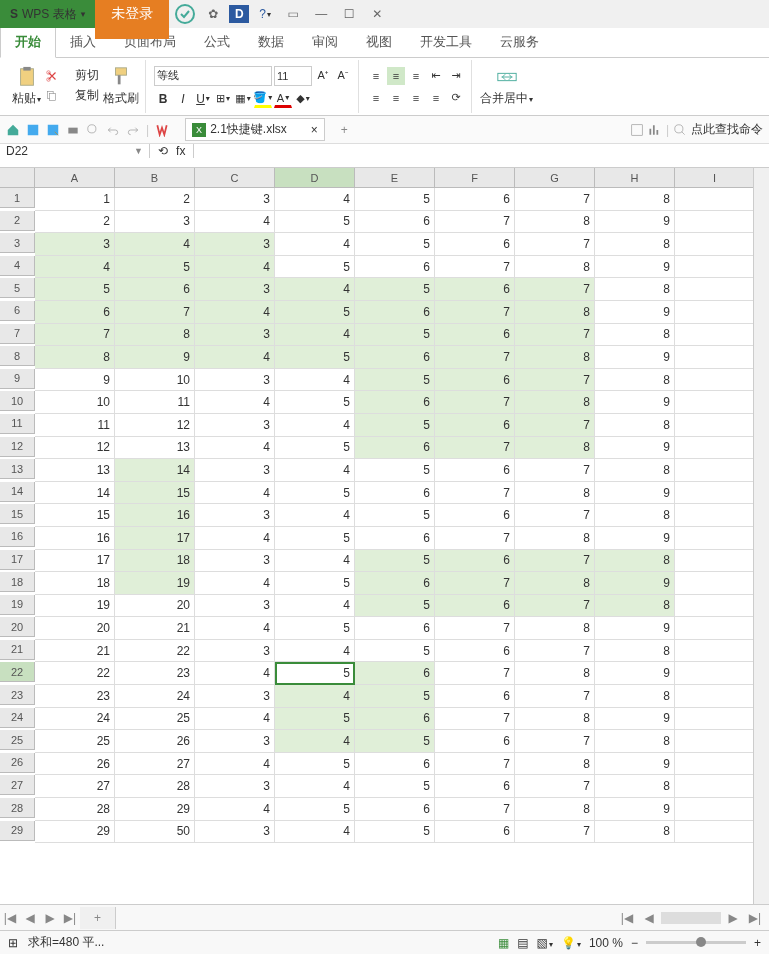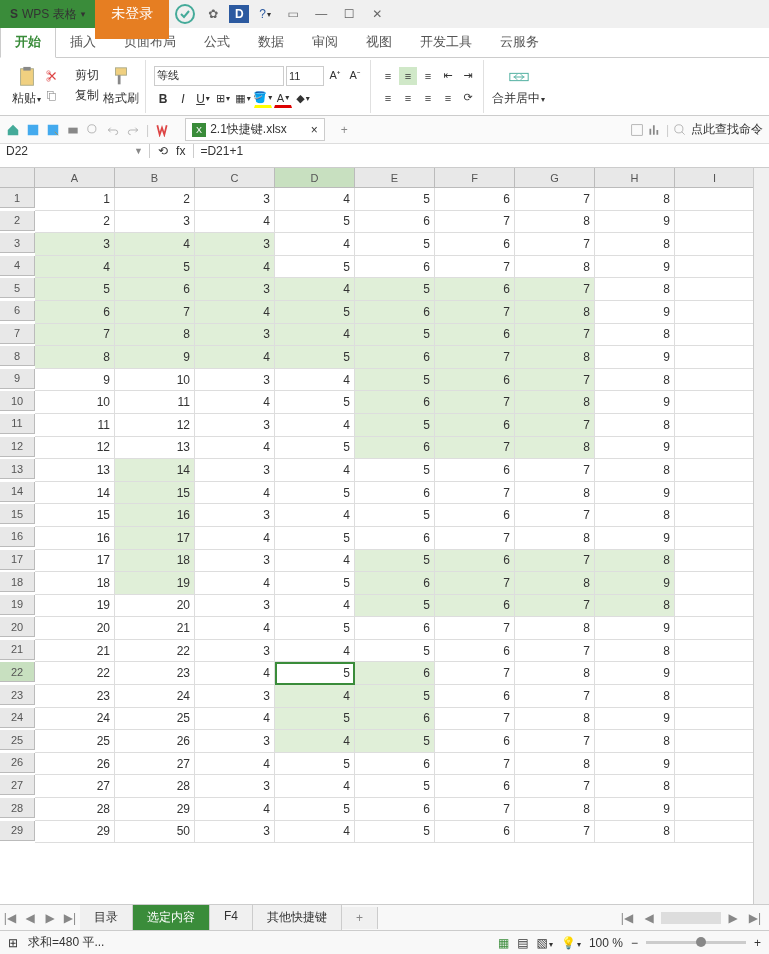--- a/index.html
+++ b/index.html
@@ -17,21 +17,21 @@
 .ribbon{height:58px;background:#fff;border-bottom:1px solid #ccc;display:flex;align-items:center;padding:2px 6px;gap:2px}
 .rgroup{display:flex;flex-direction:column;align-items:center;padding:0 6px;height:100%;justify-content:center;border-right:1px solid #e0e0e0}
 .rgroup:last-child{border-right:none}
 .rbig{display:flex;flex-direction:column;align-items:center;font-size:11px;color:#555;gap:2px}
 .rbig svg{width:22px;height:22px}
 .rrow{display:flex;align-items:center;gap:16px;font-size:11px;color:#555;padding:1px 0}
 .rrow svg{width:14px;height:14px}
 .font-box{display:flex;flex-direction:column;gap:4px}
 .font-sel{display:flex;gap:2px}
 .font-sel select,.font-sel input{border:1px solid #ccc;height:20px;font-size:11px;padding:0 2px}
-.fname{width:130px}.fsize{width:38px}
+.fname{width:118px}.fsize{width:38px}
 .ficon{width:18px;height:18px;border:1px solid transparent;display:flex;align-items:center;justify-content:center;cursor:pointer;font-size:11px}
 .qat{height:28px;background:#fafafa;border-bottom:1px solid #ddd;display:flex;align-items:center;padding:0 6px;gap:6px}
 .qat svg{width:14px;height:14px;cursor:pointer}
 .doctab{display:flex;align-items:center;background:#fff;border:1px solid #ccc;padding:2px 6px;gap:4px;font-size:12px;margin-left:10px}
 .doctab .xl{width:14px;height:14px;background:#3a8c3a;color:#fff;font-size:9px;display:flex;align-items:center;justify-content:center}
 .doctab .close{margin-left:20px;cursor:pointer}
 .search-cmd{margin-left:auto;display:flex;align-items:center;gap:4px;color:#888}
 .formula-bar{height:24px;border-bottom:1px solid #ccc;display:flex;align-items:flex-start}
 .namebox{width:150px;border-right:1px solid #ccc;display:flex;align-items:center;padding:0 6px}
 .namebox input{border:none;width:100%;outline:none}
@@ -243,21 +243,20 @@
 
 <div class="formula-bar">
   <div class="namebox">
       <input value="D22" style="">
       <span style="color:#888;font-size:9px">▼</span>
     </div>
   <div class="fx-btns">
     <span>⟲</span>
     <span style="">fx</span>
   </div>
-  <div class="fx-input"><input value="=D21+1" style=""></div>
 </div>
 
 <div class="grid-wrap">
   <div class="grid" id="grid">
       <div class="corner"></div>
       <div class="hdr">A</div>
       <div class="hdr">B</div>
       <div class="hdr">C</div>
       <div class="hdr hl">D</div>
       <div class="hdr">E</div>
@@ -557,26 +556,20 @@
       <div class="cell"></div>
     </div>
   <div class="vscroll"></div>
 </div>
 
 <div class="sheetbar">
   <div class="navbtn">|◀</div>
   <div class="navbtn">◀</div>
   <div class="navbtn">▶</div>
   <div class="navbtn">▶|</div>
-  <div id="sheets" style="display:flex">
-      <div class="stab">目录</div>
-      <div class="stab active">选定内容</div>
-      <div class="stab">F4</div>
-      <div class="stab">其他快捷键</div>
-    </div>
   <div class="stab add">+</div>
   <div class="hscroll">
     <div class="navbtn">|◀</div>
     <div class="navbtn">◀</div>
     <div style="width:60px;height:12px;background:#ddd"></div>
     <div class="navbtn">▶</div>
     <div class="navbtn">▶|</div>
   </div>
 </div>
 

